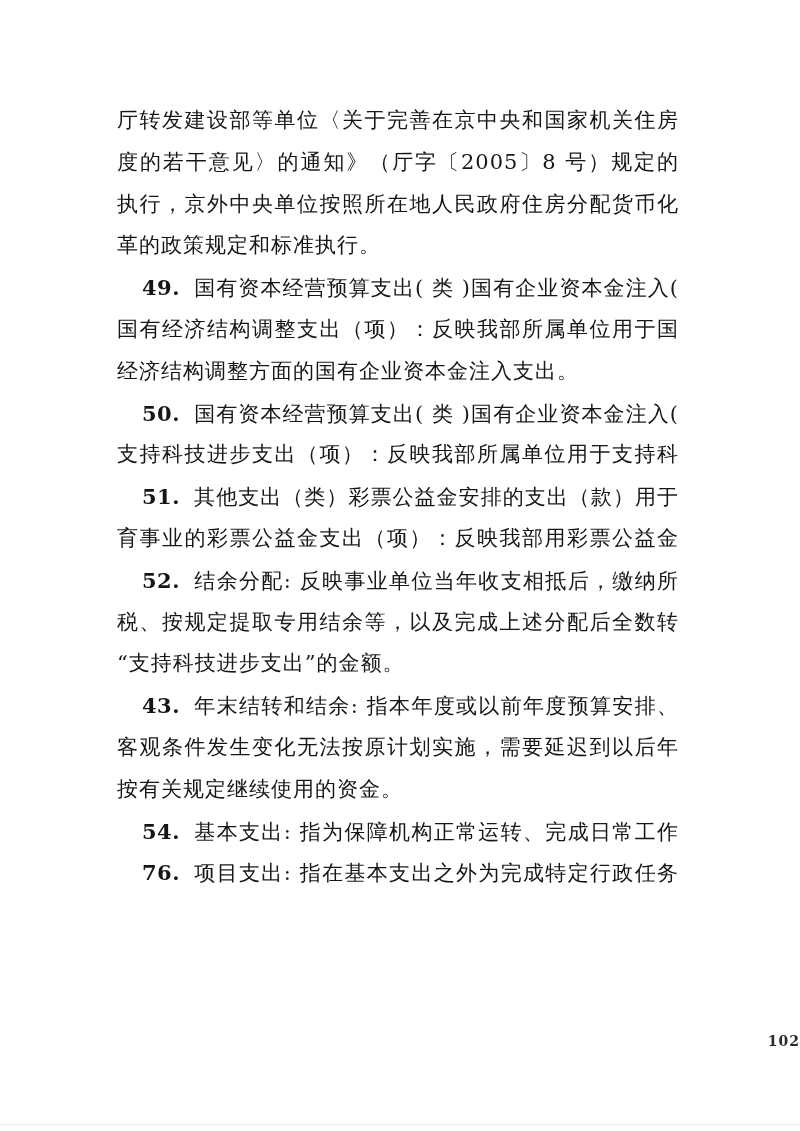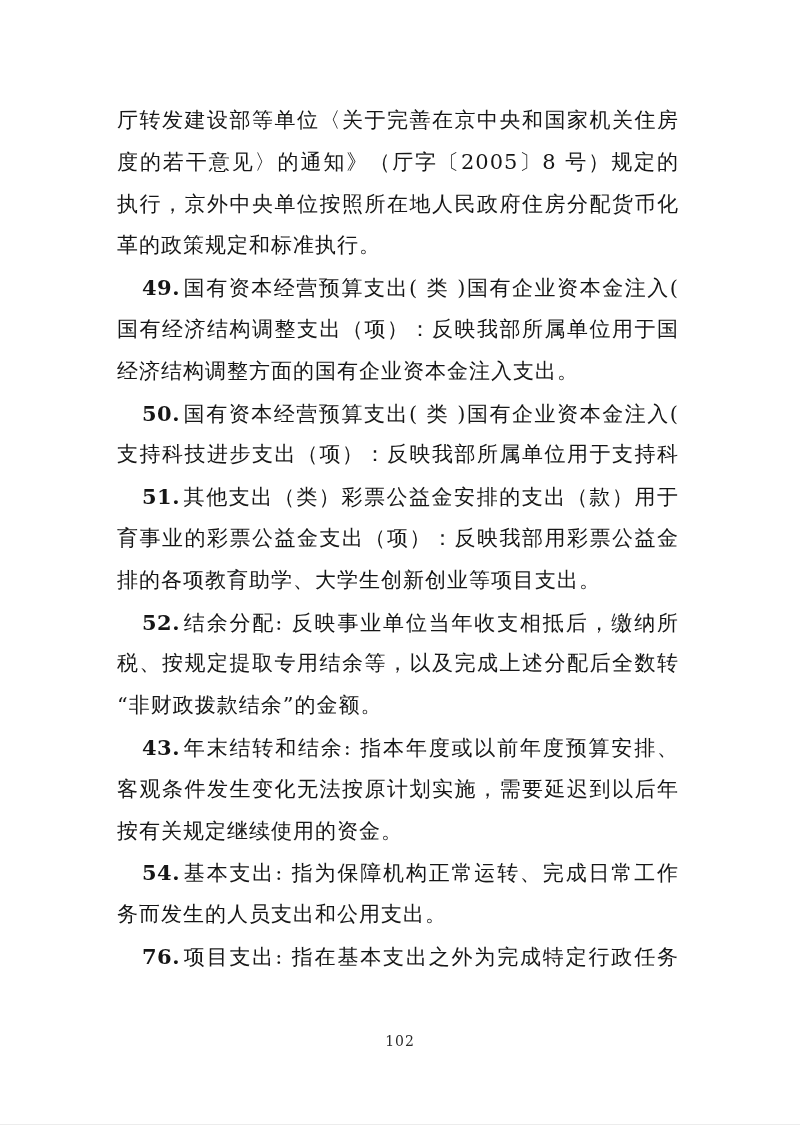--- a/index.html
+++ b/index.html
@@ -39,30 +39,30 @@
   .line.no-fill {
     text-align: right;
     text-align-last: left;
   }
   .line.indent {
     text-indent: 25px;
   }
   .pnum {
     font-weight: bold;
     letter-spacing: 0.5px;
-    margin-right: 3px;
+    margin-right: 14px;
   }
   .pageno {
     position: absolute;
     left: 0;
     top: 1033px;
     width: 100%;
-    text-align: center;
+    text-align: right;
     font-size: 14px;
-    font-weight: 400;
+    font-weight: 700;
     letter-spacing: 1px;
     color: #2a2a2a;
   }
   .bottom-rule {
     position: absolute;
     left: 0;
     top: 1124px;
     width: 100%;
     height: 1px;
     background: #ececec;
@@ -84,35 +84,33 @@
         <div class="line">国有经济结构调整支出（项）：反映我部所属单位用于国有</div>
         <div class="line no-fill">经济结构调整方面的国有企业资本金注入支出。</div>
       </div>
       <div class="para">
         <div class="line indent"><b class="pnum">50.</b>国有资本经营预算支出( 类 )国有企业资本金注入( 款 )</div>
         <div class="line">支持科技进步支出（项）：反映我部所属单位用于支持科技</div>
       </div>
       <div class="para">
         <div class="line indent"><b class="pnum">51.</b>其他支出（类）彩票公益金安排的支出（款）用于教</div>
         <div class="line">育事业的彩票公益金支出（项）：反映我部用彩票公益金安</div>
-        <div class="line no-fill">排的各项教育助学、大学生创新创业等项目支出。</div>
       </div>
       <div class="para">
         <div class="line indent"><b class="pnum">52.</b>结余分配: 反映事业单位当年收支相抵后，缴纳所得</div>
         <div class="line">税、按规定提取专用结余等，以及完成上述分配后全数转入</div>
-        <div class="line no-fill">“非财政拨款结余”的金额。</div>
+        <div class="line no-fill">“支持科技进步支出”的金额。</div>
       </div>
       <div class="para">
         <div class="line indent"><b class="pnum">43.</b>年末结转和结余: 指本年度或以前年度预算安排、因</div>
         <div class="line">客观条件发生变化无法按原计划实施，需要延迟到以后年度</div>
         <div class="line no-fill">按有关规定继续使用的资金。</div>
       </div>
       <div class="para">
         <div class="line indent"><b class="pnum">54.</b>基本支出: 指为保障机构正常运转、完成日常工作任</div>
-        <div class="line no-fill">务而发生的人员支出和公用支出。</div>
       </div>
       <div class="para">
         <div class="line indent"><b class="pnum">76.</b>项目支出: 指在基本支出之外为完成特定行政任务和</div>
       </div>
     </main>
   <div class="pageno">102</div>
   <div class="bottom-rule"></div>
 </div>
 
 </body></html>

